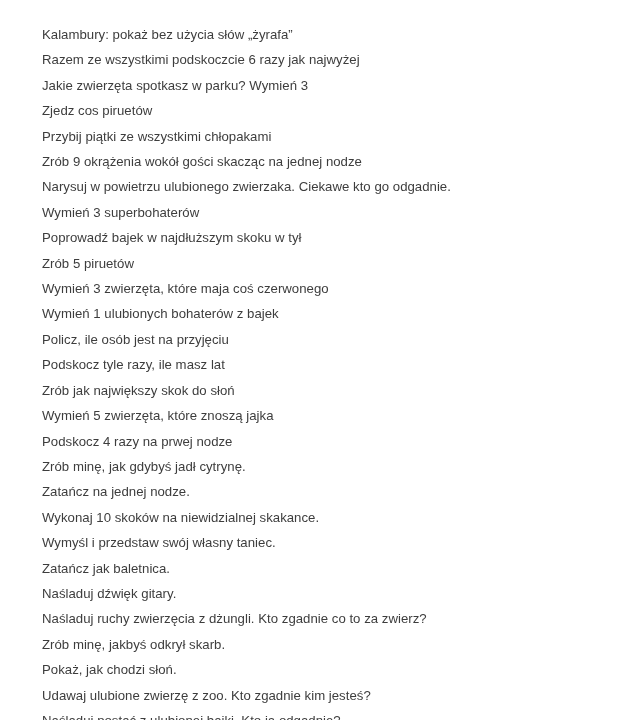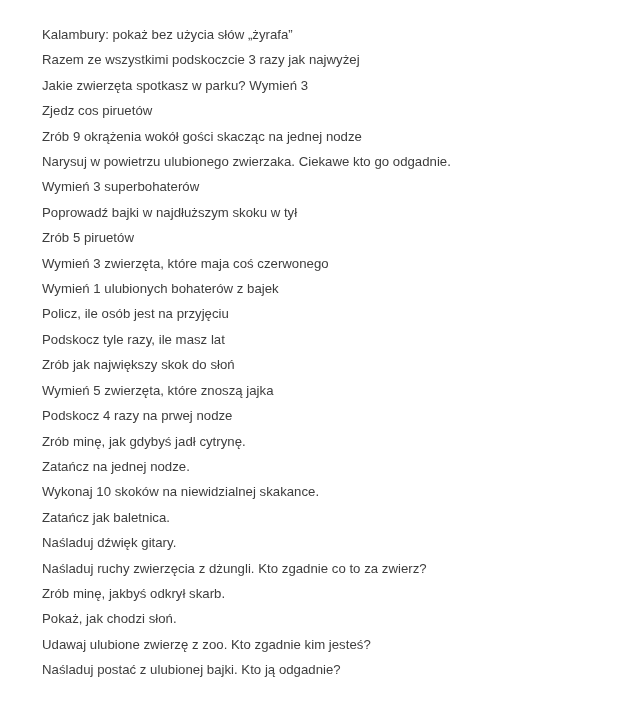--- a/index.html
+++ b/index.html
@@ -36,38 +36,40 @@
     letter-spacing: 0.02px;
     font-weight: 400;
   }
 </style>
 </head>
 <body>
 
 <div class="page">
   <ul class="task-list" id="task-list">
       <li class="task-item">Kalambury: pokaż bez użycia słów „żyrafa”</li>
-      <li class="task-item">Razem ze wszystkimi podskoczcie 3 razy jak najwyżej</li>
+      <li class="task-item">Razem ze wszystkimi podskoczcie 6 razy jak najwyżej</li>
       <li class="task-item">Jakie zwierzęta spotkasz w parku? Wymień 3</li>
       <li class="task-item">Zjedz cos piruetów</li>
+      <li class="task-item">Przybij piątki ze wszystkimi chłopakami</li>
       <li class="task-item">Zrób 9 okrążenia wokół gości skacząc na jednej nodze</li>
       <li class="task-item">Narysuj w powietrzu ulubionego zwierzaka. Ciekawe kto go odgadnie.</li>
       <li class="task-item">Wymień 3 superbohaterów</li>
-      <li class="task-item">Poprowadź bajki w najdłuższym skoku w tył</li>
+      <li class="task-item">Poprowadź bajek w najdłuższym skoku w tył</li>
       <li class="task-item">Zrób 5 piruetów</li>
       <li class="task-item">Wymień 3 zwierzęta, które maja coś czerwonego</li>
       <li class="task-item">Wymień 1 ulubionych bohaterów z bajek</li>
       <li class="task-item">Policz, ile osób jest na przyjęciu</li>
       <li class="task-item">Podskocz tyle razy, ile masz lat</li>
       <li class="task-item">Zrób jak największy skok do słoń</li>
       <li class="task-item">Wymień 5 zwierzęta, które znoszą jajka</li>
       <li class="task-item">Podskocz 4 razy na prwej nodze</li>
       <li class="task-item">Zrób minę, jak gdybyś jadł cytrynę.</li>
       <li class="task-item">Zatańcz na jednej nodze.</li>
       <li class="task-item">Wykonaj 10 skoków na niewidzialnej skakance.</li>
+      <li class="task-item">Wymyśl i przedstaw swój własny taniec.</li>
       <li class="task-item">Zatańcz jak baletnica.</li>
       <li class="task-item">Naśladuj dźwięk gitary.</li>
       <li class="task-item">Naśladuj ruchy zwierzęcia z dżungli. Kto zgadnie co to za zwierz?</li>
       <li class="task-item">Zrób minę, jakbyś odkrył skarb.</li>
       <li class="task-item">Pokaż, jak chodzi słoń.</li>
       <li class="task-item">Udawaj ulubione zwierzę z zoo. Kto zgadnie kim jesteś?</li>
       <li class="task-item">Naśladuj postać z ulubionej bajki. Kto ją odgadnie?</li>
     </ul>
 </div>
 

